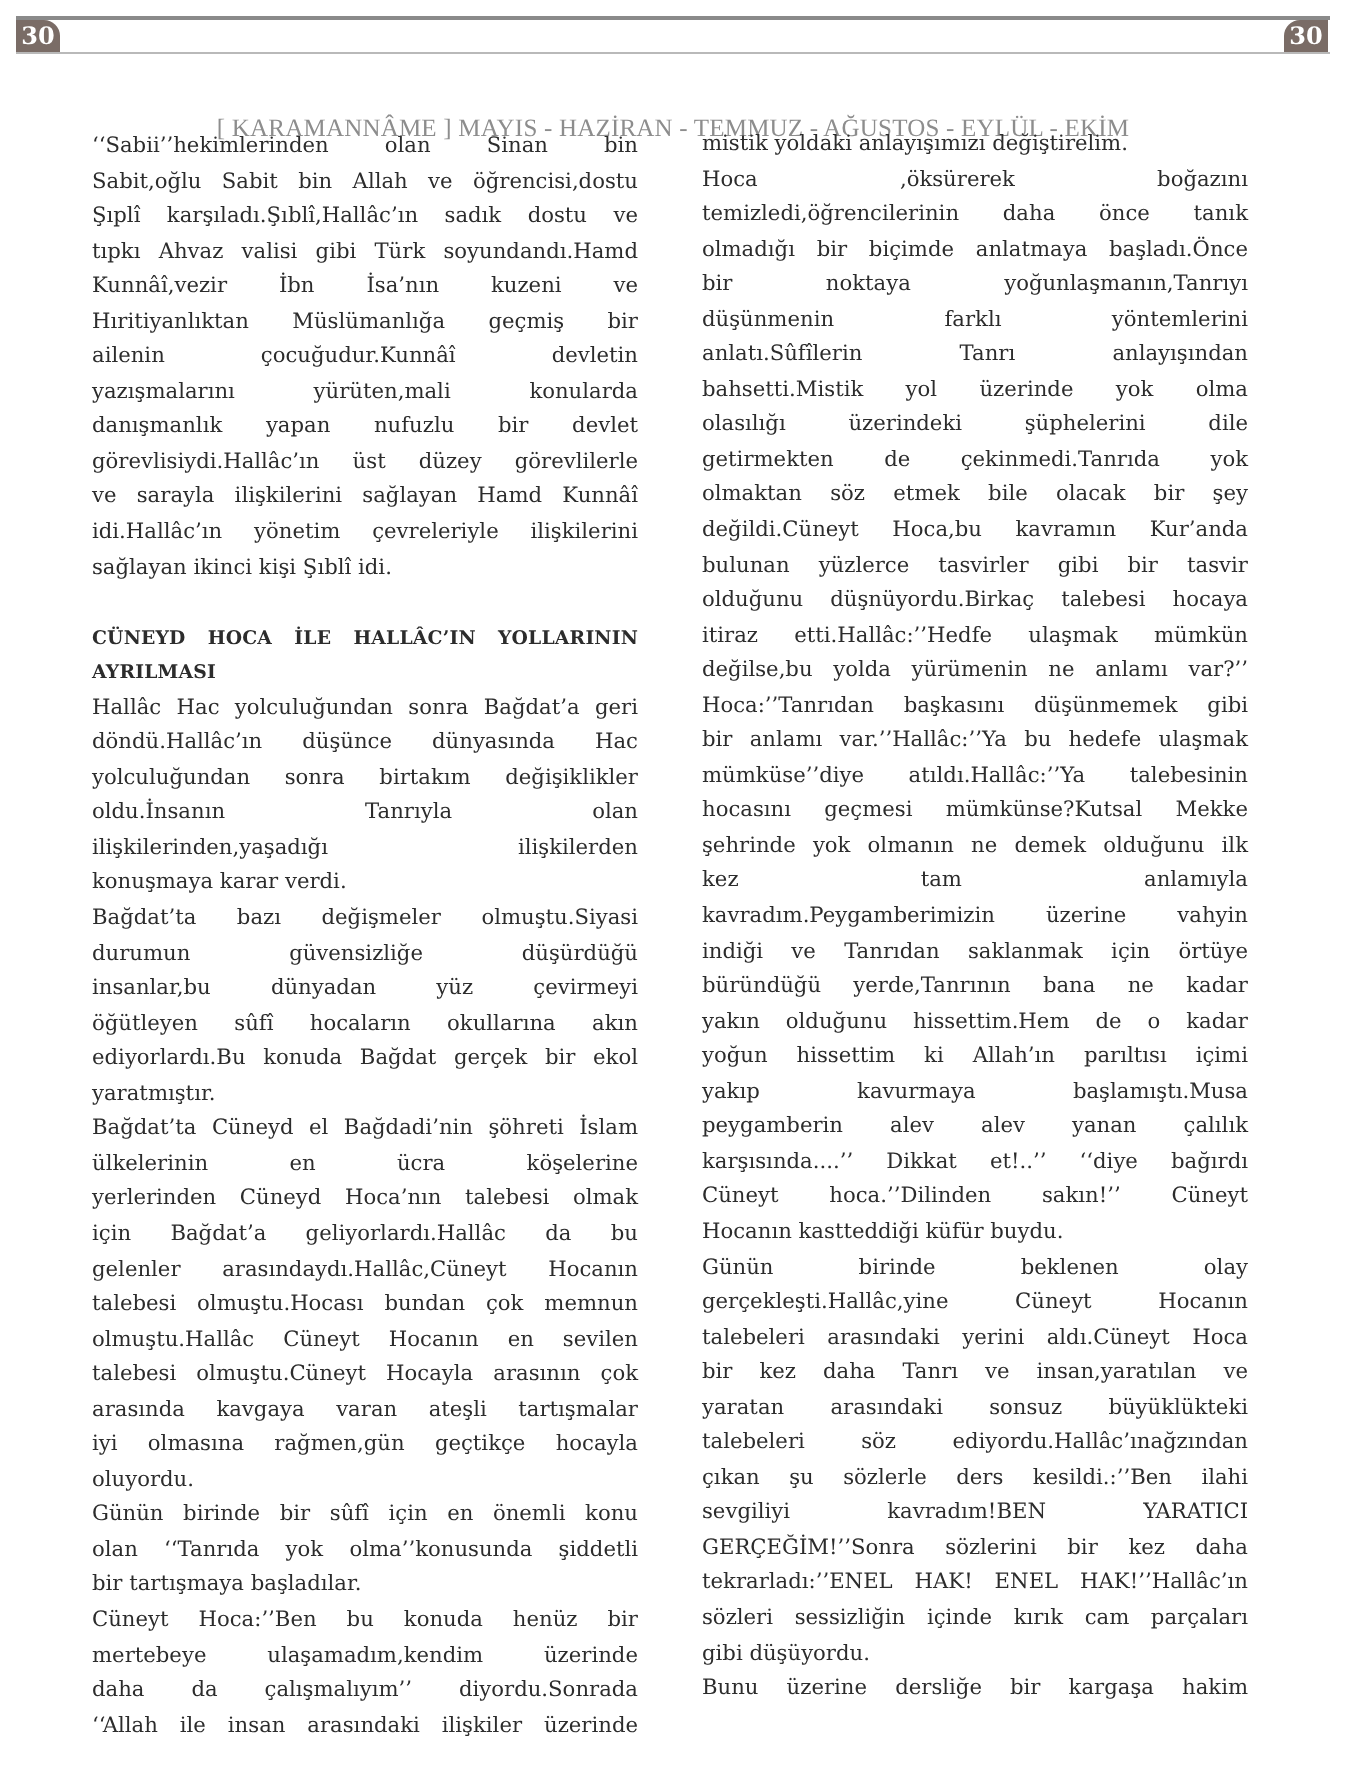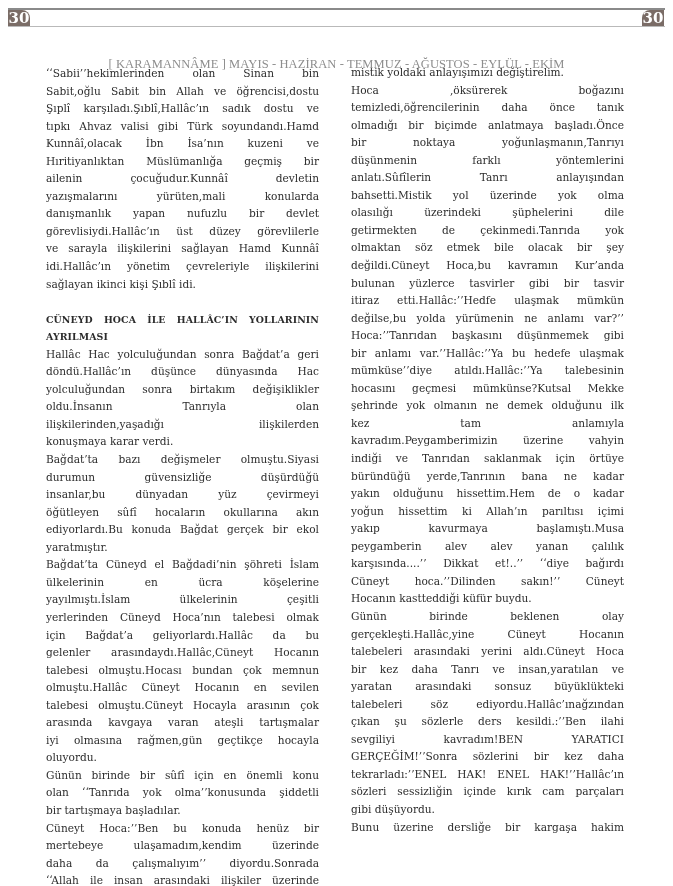--- a/index.html
+++ b/index.html
@@ -4,21 +4,21 @@
 <style>
   html, body { margin: 0; padding: 0; background: #ffffff; }
   body { width: 673px; height: 886px; position: relative; overflow: hidden; }
 
   .header { position: absolute; left: 0; top: 0; width: 673px; height: 32px; }
   .header .rule-top { position: absolute; left: 8px; right: 8px; top: 8px; height: 2px; background: #8a8a8a; }
   .header .rule-bottom { position: absolute; left: 8px; right: 8px; top: 26px; height: 1px; background: #b9b9b9; }
   .page-num {
     position: absolute; top: 10px; height: 16px; width: 22px;
     background: #7a6c66; color: #ffffff;
-    font-family: "DejaVu Serif", serif; font-size: 15px; line-height: 16px;
+    font-family: "DejaVu Serif", serif; font-size: 12px; line-height: 16px;
     text-align: center; font-weight: bold;
   }
   .page-num.left { left: 8px; border-top-right-radius: 8px; }
   .page-num.right { right: 9px; border-top-left-radius: 8px; }
   .running-head {
     position: absolute; left: 0; right: 0; top: 11px; text-align: center;
     font-family: Liberation Serif, serif; font-size: 12.5px; color: #8d8d8d;
     letter-spacing: 0.1px; white-space: nowrap; margin-top: 46px;
   }
 
@@ -47,21 +47,21 @@
   <div class="running-head">[ KARAMANNÂME ] MAYIS - HAZİRAN - TEMMUZ - AĞUSTOS - EYLÜL - EKİM</div>
   <div class="page-num right">30</div>
 </div>
 
 <div class="col left">
   <div>
       <span class="line">‘‘Sabii’’hekimlerinden olan Sinan bin</span>
       <span class="line">Sabit,oğlu Sabit bin Allah ve öğrencisi,dostu</span>
       <span class="line">Şıplî karşıladı.Şıblî,Hallâc’ın sadık dostu ve</span>
       <span class="line">tıpkı Ahvaz valisi gibi Türk soyundandı.Hamd</span>
-      <span class="line">Kunnâî,olacak İbn İsa’nın kuzeni ve</span>
+      <span class="line">Kunnâî,vezir İbn İsa’nın kuzeni ve</span>
       <span class="line">Hıritiyanlıktan Müslümanlığa geçmiş bir</span>
       <span class="line">ailenin çocuğudur.Kunnâî devletin</span>
       <span class="line">yazışmalarını yürüten,mali konularda</span>
       <span class="line">danışmanlık yapan nufuzlu bir devlet</span>
       <span class="line">görevlisiydi.Hallâc’ın üst düzey görevlilerle</span>
       <span class="line">ve sarayla ilişkilerini sağlayan Hamd Kunnâî</span>
       <span class="line">idi.Hallâc’ın yönetim çevreleriyle ilişkilerini</span>
       <span class="line last">sağlayan ikinci kişi Şıblî idi.</span>
     </div>
   <div class="blank"></div>
@@ -81,21 +81,20 @@
       <span class="line">Bağdat’ta bazı değişmeler olmuştu.Siyasi</span>
       <span class="line">durumun güvensizliğe  düşürdüğü</span>
       <span class="line">insanlar,bu dünyadan yüz çevirmeyi</span>
       <span class="line">öğütleyen sûfî hocaların okullarına akın</span>
       <span class="line">ediyorlardı.Bu konuda Bağdat gerçek bir ekol</span>
       <span class="line last">yaratmıştır.</span>
     </div>
   <div>
       <span class="line">Bağdat’ta Cüneyd el Bağdadi’nin şöhreti İslam</span>
       <span class="line">ülkelerinin en ücra köşelerine</span>
-      <span class="line">yayılmıştı.İslam ülkelerinin çeşitli</span>
       <span class="line">yerlerinden Cüneyd Hoca’nın talebesi olmak</span>
       <span class="line">için Bağdat’a geliyorlardı.Hallâc da bu</span>
       <span class="line">gelenler arasındaydı.Hallâc,Cüneyt Hocanın</span>
       <span class="line">talebesi olmuştu.Hocası bundan çok memnun</span>
       <span class="line">olmuştu.Hallâc Cüneyt Hocanın en sevilen</span>
       <span class="line">talebesi olmuştu.Cüneyt Hocayla arasının çok</span>
       <span class="line">arasında kavgaya varan ateşli tartışmalar</span>
       <span class="line">iyi olmasına rağmen,gün geçtikçe hocayla</span>
       <span class="line last">oluyordu.</span>
     </div>
@@ -122,20 +121,21 @@
       <span class="line">olmadığı bir biçimde anlatmaya başladı.Önce</span>
       <span class="line">bir noktaya yoğunlaşmanın,Tanrıyı</span>
       <span class="line">düşünmenin farklı yöntemlerini</span>
       <span class="line">anlatı.Sûfîlerin Tanrı anlayışından</span>
       <span class="line">bahsetti.Mistik yol üzerinde  yok olma</span>
       <span class="line">olasılığı üzerindeki şüphelerini dile</span>
       <span class="line">getirmekten de çekinmedi.Tanrıda yok</span>
       <span class="line">olmaktan söz etmek bile olacak bir şey</span>
       <span class="line">değildi.Cüneyt Hoca,bu kavramın Kur’anda</span>
       <span class="line">bulunan yüzlerce tasvirler gibi bir tasvir</span>
+      <span class="line">olduğunu düşnüyordu.Birkaç talebesi hocaya</span>
       <span class="line">itiraz etti.Hallâc:’’Hedfe ulaşmak mümkün</span>
       <span class="line">değilse,bu yolda yürümenin ne anlamı var?’’</span>
       <span class="line">Hoca:’’Tanrıdan başkasını düşünmemek gibi</span>
       <span class="line">bir anlamı var.’’Hallâc:’’Ya bu hedefe ulaşmak</span>
       <span class="line">mümküse’’diye atıldı.Hallâc:’’Ya talebesinin</span>
       <span class="line">hocasını geçmesi mümkünse?Kutsal Mekke</span>
       <span class="line">şehrinde yok olmanın ne demek olduğunu ilk</span>
       <span class="line">kez tam anlamıyla</span>
       <span class="line">kavradım.Peygamberimizin üzerine vahyin</span>
       <span class="line">indiği ve Tanrıdan saklanmak için örtüye</span>

